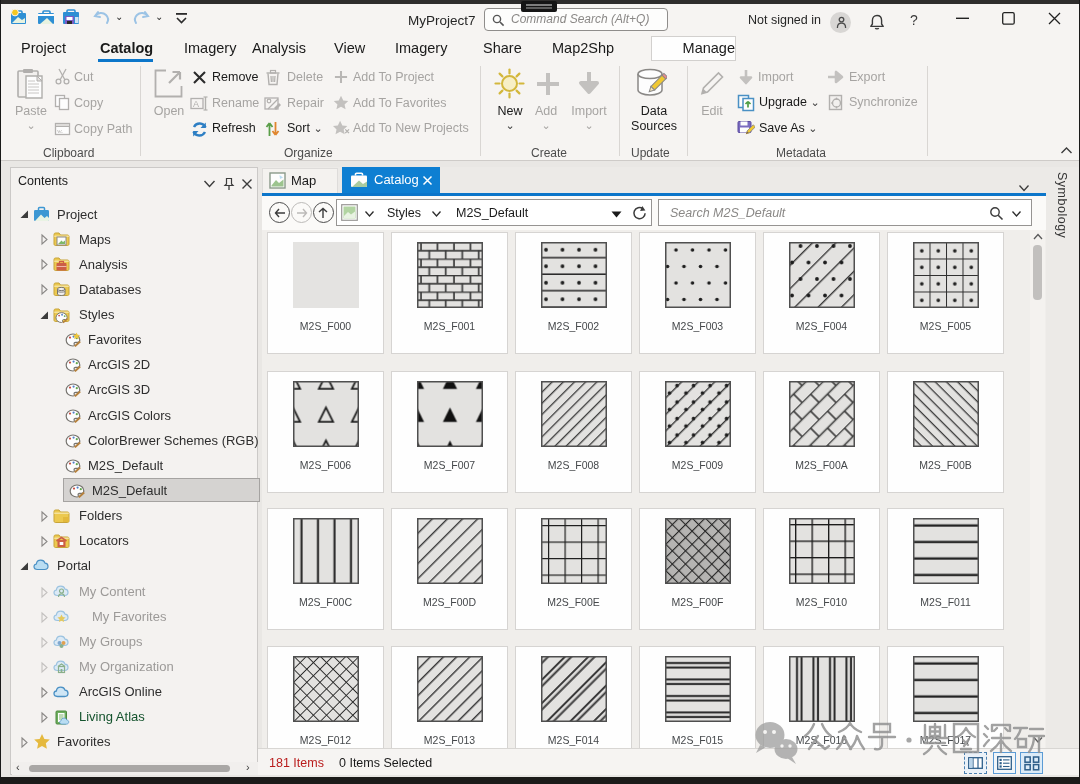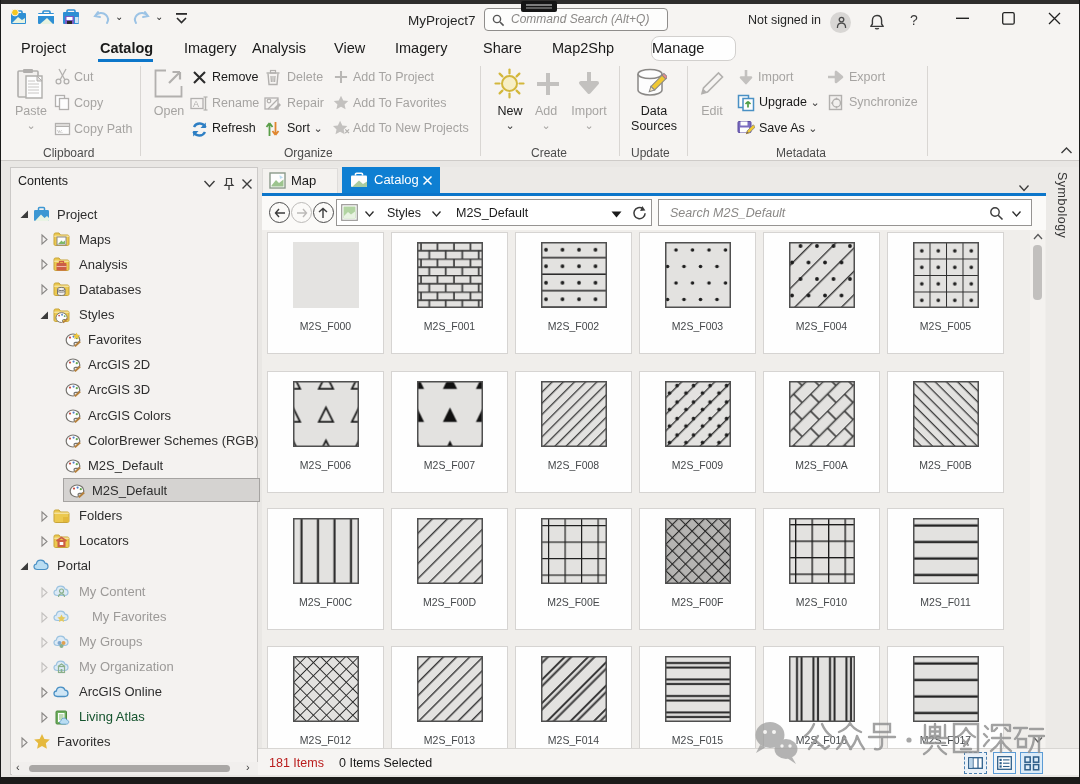--- a/index.html
+++ b/index.html
@@ -16,21 +16,21 @@
 #mytitle { left:407px; top:9px; width:70px; font-size:13.5px; color:#262626; }
 #csearch { left:483px; top:4px; width:184px; height:23px; background:#fdfdfc; border:1px solid #8f8d8b; border-radius:4px; color:#8a8886; font-size:12px; font-style:italic; line-height:21px; padding-left:26px; }
 #notsigned { left:747px; top:9px; font-size:12.5px; color:#262626; }
 #avatar { left:829px; top:8px; width:21px; height:21px; border-radius:50%; background:#d8d6d4; }
 .titleglyph { color:#3a3a3a; font-size:13px; }
 
 #tabrow { left:1px; top:35px; width:1078px; height:27px; background:#f6f4f2; }
 .rtab { position:absolute; top:5px; font-size:14.5px; color:#1a1a1a; white-space:nowrap; }
 #tab-catalog { font-weight:bold; }
 #catunderline { left:98px; top:24px; width:55px; height:3px; background:#0c76ca; }
-#managebox { left:650px; top:1px; width:85px; height:25px; background:#fefefe; border:1px solid #d2d0ce; border-radius:8px; text-align:left; font-size:14.5px; color:#1a1a1a; line-height:23px; }
+#managebox { left:650px; top:1px; width:85px; height:25px; background:#fefefe; border:1px solid #d2d0ce; border-radius:0; text-align:right; font-size:14.5px; color:#1a1a1a; line-height:23px; }
 
 #ribbon { left:1px; top:62px; width:1078px; height:99px; background:#f6f4f2; border-bottom:1px solid #cecbc8; }
 .gsep { position:absolute; top:4px; width:1px; height:90px; background:#d9d6d3; }
 .glabel { position:absolute; top:84px; font-size:12px; color:#4c4c4c; }
 .rlarge { position:absolute; text-align:center; font-size:12.5px; color:#1a1a1a; }
 .rsmall { position:absolute; font-size:12.5px; color:#1a1a1a; white-space:nowrap; }
 .dis { color:#a6a4a2; }
 .carat { font-size:11px; color:#3c3c3c; }
 
 #leftpanel { left:10px; top:167px; width:248px; height:608px; background:#f4f2f0; border:1px solid #cbc9c7; }

